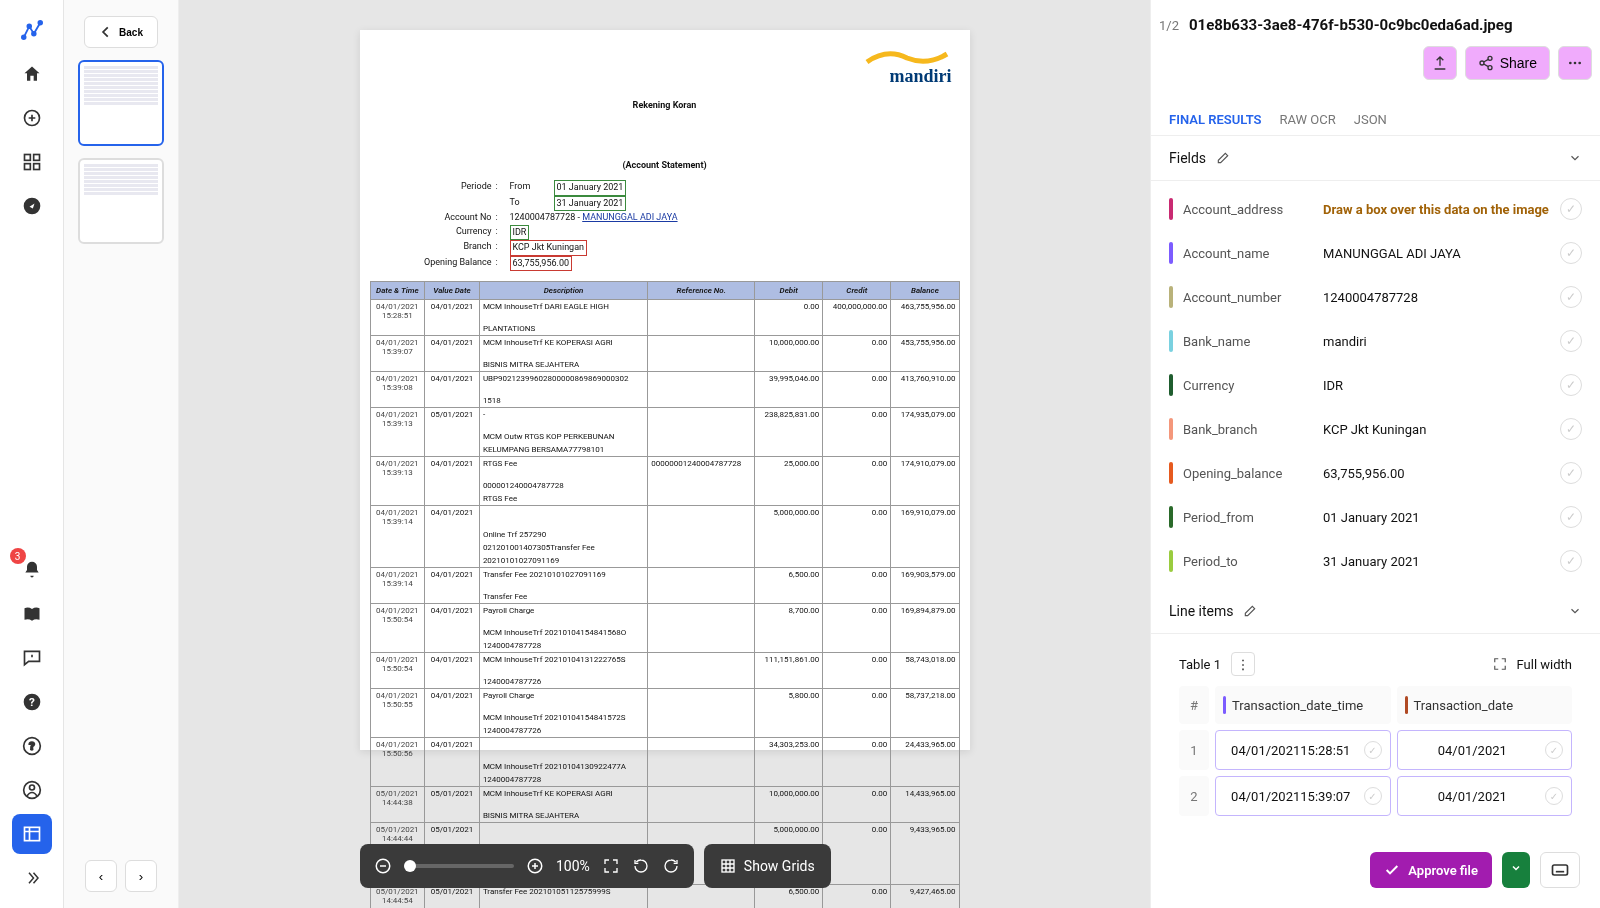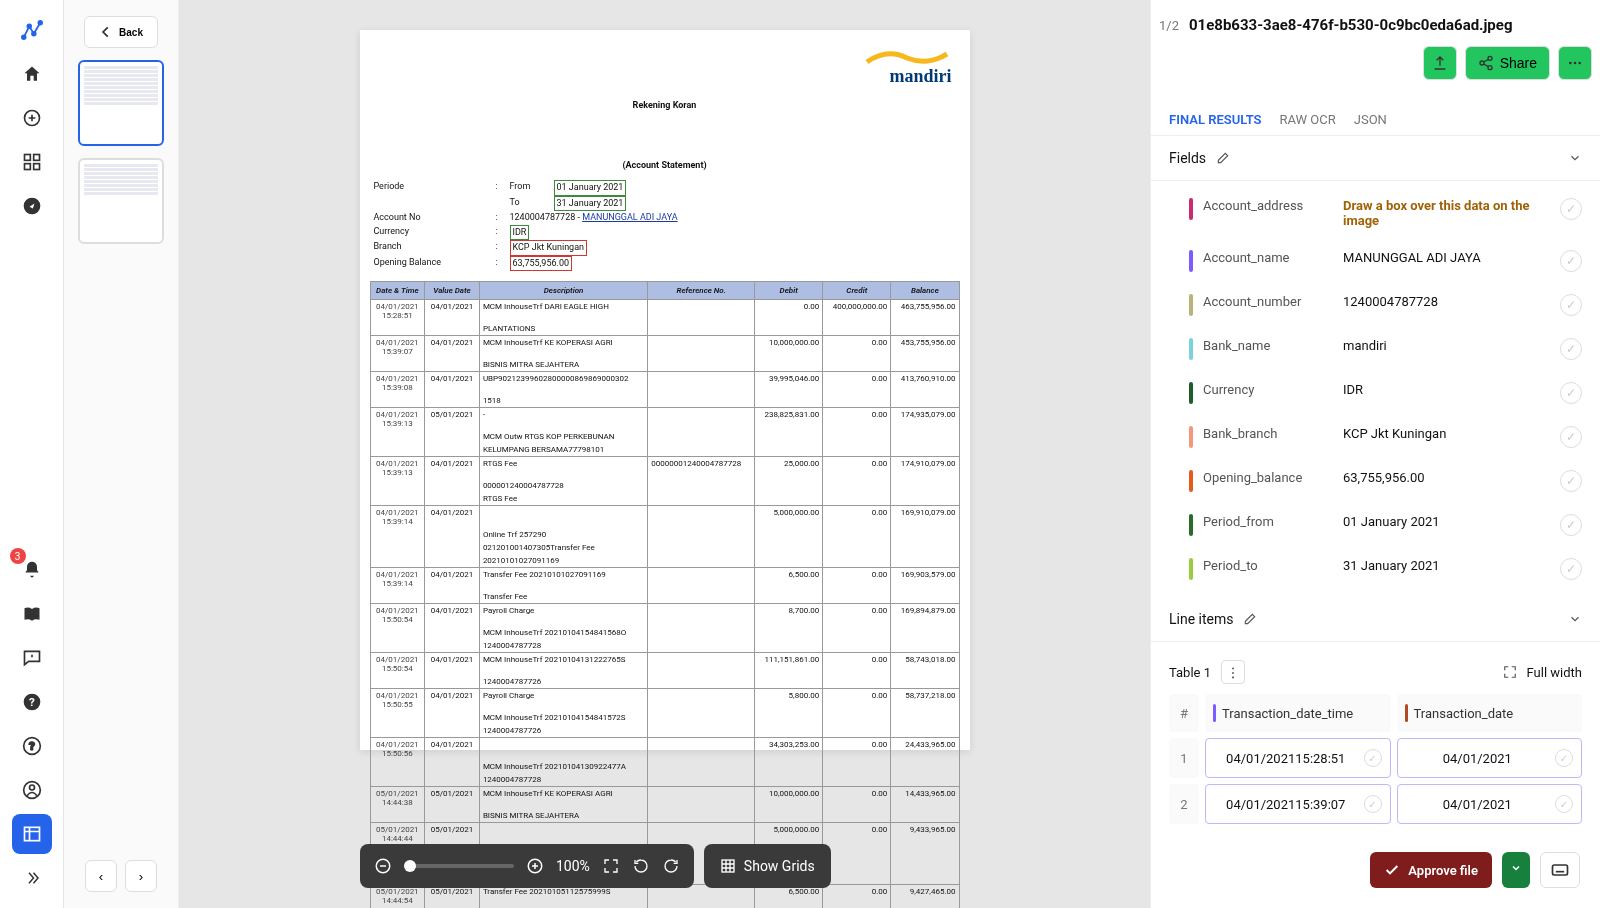--- a/index.html
+++ b/index.html
@@ -21,21 +21,21 @@
 .nav-arrows button { width: 32px; height: 32px; border: 1px solid #ddd; background: #fff; border-radius: 6px; cursor: pointer; }
 
 .center { flex: 1; background: #e6e6e6; padding: 30px 20px 70px; display: flex; justify-content: center; overflow: auto; position: relative; }
 .page { width: 610px; height: 720px; background: #fff; box-shadow: 0 2px 8px rgba(0,0,0,0.1); padding: 20px 10px 10px; position: relative; font-size: 9px; }
 .logo-area { position: absolute; top: 18px; right: 18px; text-align: right; }
 .logo-swoosh { width: 90px; height: 18px; margin-left: auto; }
 .logo-text { color: #003a75; font-weight: 700; font-size: 18px; font-family: Georgia, serif; }
 .doc-title { text-align: center; font-weight: bold; margin-top: 50px; }
 .meta { margin-top: 10px; padding: 0 4px; }
 .meta-row { display: flex; gap: 4px; line-height: 1.5; }
-.meta-row .lbl { width: 118px; }
+.meta-row .lbl { width: 118px; text-align: right; }
 .meta-row .sep { width: 10px; }
 .meta-row .pfx { width: 40px; display: inline-block; }
 .hlbox { border: 1px solid; padding: 0 2px; }
 .c-green { border-color: #3b8a3e; }
 .c-red { border-color: #c93a32; }
 .c-purple { color: #1a3aa3; text-decoration: underline; }
 
 .table { width: 100%; border-collapse: collapse; margin-top: 10px; font-size: 8px; }
 .table th { background: #aebde2; border: 1px solid #999; padding: 4px 3px; font-style: italic; font-weight: 600; }
 .table td { border-left: 1px solid #999; border-right: 1px solid #999; padding: 2px 3px; vertical-align: top; }
@@ -50,49 +50,49 @@
 .toolbar .sl::before { content: ""; position: absolute; left: 0; top: -4px; width: 12px; height: 12px; background: #fff; border-radius: 50%; }
 .toolbar .tb-icon { width: 18px; height: 18px; display: flex; align-items: center; justify-content: center; cursor: pointer; }
 .showgrids { background: #3a3a3a; color: #fff; border-radius: 8px; height: 44px; display: flex; align-items: center; padding: 0 16px; gap: 8px; cursor: pointer; font-size: 14px; }
 
 .right { width: 450px; border-left: 1px solid #eee; display: flex; flex-direction: column; }
 .right-head { padding: 16px 8px 10px; }
 .filetitle { display: flex; gap: 10px; align-items: baseline; font-size: 15px; }
 .filetitle .pg { color: #777; font-size: 13px; }
 .filetitle .fn { font-weight: 700; word-break: break-all; }
 .right-actions { display: flex; gap: 8px; margin-top: 12px; justify-content: flex-end; }
-.pill-btn { border: 1px solid #ddd; background: #22c55e; border-radius: 6px; padding: 8px 12px; display: flex; align-items: center; gap: 6px; cursor: pointer; font-size: 14px; font-weight: 500; }
+.pill-btn { border: 1px solid #ddd; background: #f0abfc; border-radius: 6px; padding: 8px 12px; display: flex; align-items: center; gap: 6px; cursor: pointer; font-size: 14px; font-weight: 500; }
 .pill-btn.icon-only { padding: 8px; }
 .tabs { display: flex; gap: 18px; margin-top: 14px; border-bottom: 1px solid #eee; padding: 0 18px; font-size: 13px; }
 .tabs .tab { padding: 8px 0; cursor: pointer; color: #777; }
 .tabs .tab.active { color: #2563eb; font-weight: 600; }
 .section { padding: 14px 18px; border-bottom: 1px solid #eee; }
 .section-head { display: flex; align-items: center; gap: 10px; font-weight: 400; font-size: 14px; }
 .section-head .sp { flex: 1; }
 .fields { padding: 6px 0; }
-.field-row { display: flex; align-items: flex-start; padding: 11px 18px; gap: 10px; margin-left: 20px; }
+.field-row { display: flex; align-items: center; padding: 11px 18px; gap: 10px; }
 .field-bar { width: 4px; height: 22px; border-radius: 2px; flex-shrink: 0; }
 .field-key { width: 130px; color: #555; font-size: 13px; }
 .field-val { flex: 1; color: #111; font-size: 13px; }
 .field-val.placeholder { color: #a16207; font-weight: bold; }
 .field-check { width: 22px; height: 22px; border: 1.5px solid #ddd; border-radius: 50%; display: flex; align-items: center; justify-content: center; color: #ccc; font-size: 12px; cursor: pointer; }
-.line-sec { padding: 14px 18px; }
+.line-sec { padding: 14px 28px; }
 .tab-tbl-head { display: flex; align-items: center; gap: 10px; margin: 4px 0 10px; font-size: 13px; }
 .tab-tbl-head .sp { flex: 1; }
 .mini-menu { border: 1px solid #ddd; border-radius: 4px; width: 24px; height: 24px; display: flex; align-items: center; justify-content: center; cursor: pointer; }
 .li-grid { display: grid; grid-template-columns: 30px 1fr 1fr; gap: 6px; }
 .li-hdr { background: #fafafa; padding: 10px 8px; border-radius: 4px; display: flex; align-items: center; gap: 6px; font-size: 13px; color: #333; }
 .li-hdr.idx { justify-content: center; color: #777; }
 .li-cell { border: 1px solid #c4b5fd; border-radius: 4px; padding: 10px 8px; display: flex; align-items: center; gap: 6px; font-size: 13px; }
 .li-cell.idx { justify-content: center; color: #777; background: #fafafa; border: none; }
 .li-cell .v { flex: 1; text-align: center; }
 .li-cell .chk { width: 18px; height: 18px; border: 1.5px solid #ddd; border-radius: 50%; display: flex; align-items: center; justify-content: center; color: #ccc; font-size: 10px; }
 .colbar { width: 3px; height: 18px; border-radius: 2px; }
 .approve-bar { position: fixed; bottom: 20px; right: 20px; display: flex; gap: 10px; }
-.approve-btn { background: #7f1d1d; color: #fff; border-radius: 6px; padding: 10px 14px; display: flex; align-items: center; gap: 8px; font-weight: 600; cursor: pointer; }
+.approve-btn { background: #a21caf; color: #fff; border-radius: 6px; padding: 10px 14px; display: flex; align-items: center; gap: 8px; font-weight: 600; cursor: pointer; }
 .approve-drop { background: #17803d; color: #fff; border-radius: 6px; padding: 10px 8px; cursor: pointer; }
 .kbd-btn { border: 1px solid #ddd; background: #fff; border-radius: 6px; width: 40px; display: flex; align-items: center; justify-content: center; cursor: pointer; }
 
 svg { display: block; }
 </style>
 </head>
 <body>
 
 <div class="app">
 

